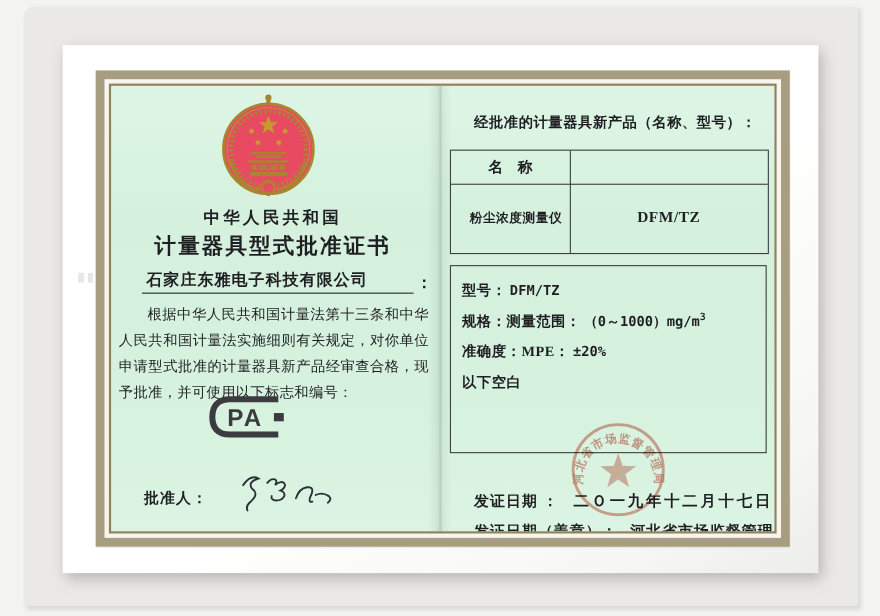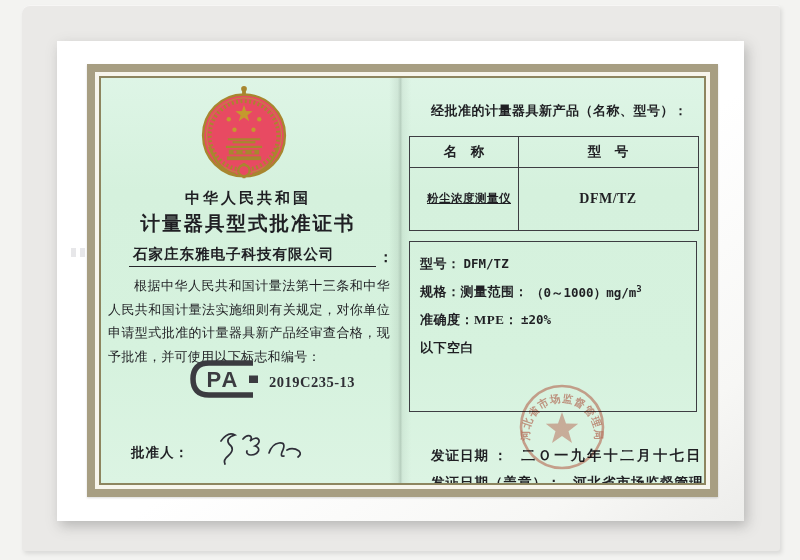--- a/index.html
+++ b/index.html
@@ -97,21 +97,21 @@
     border-bottom:1px solid #3d3d42;display:flex;
   }
   .pt-head span{
     font-size:13.5px;font-weight:700;display:flex;align-items:center;justify-content:center;
   }
   .pt-h1{width:108px;}
   .pt-h2{flex:1;}
   .pt-body{position:absolute;left:0;top:30px;right:0;bottom:0;display:flex;}
   .pt-c1{
     width:108px;display:flex;align-items:center;padding-left:17px;box-sizing:border-box;
-    font-size:11.5px;font-weight:700;letter-spacing:.5px;text-decoration:underline;
+    font-size:11.5px;font-weight:700;letter-spacing:.5px;
   }
   .pt-c2{
     flex:1;display:flex;align-items:center;justify-content:center;
     font-size:14px;font-weight:700;letter-spacing:.5px;
   }
   .spec-box{
     position:absolute;left:308px;top:163px;width:288px;height:171px;
     border:1.3px solid #3d3d42;box-sizing:border-box;
     padding:13px 8px 0 10px;
   }
@@ -179,41 +179,39 @@
         </div>
 
         <div class="body-par">根据中华人民共和国计量法第十三条和中华人民共和国计量法实施细则有关规定，对你单位申请型式批准的计量器具新产品经审查合格，现予批准，并可使用以下标志和编号：</div>
 
         <div class="cpa-row">
           <svg width="74" height="42" viewBox="0 0 74 42">
             <path d="M64 5 H20 C9 5 4 11 4 21 C4 31 9 37 20 37 H64" fill="none" stroke="#3b3b40" stroke-width="5.5"></path>
             <rect x="60" y="17.5" width="9" height="7.5" fill="#3b3b40"></rect>
             <text x="34" y="29" text-anchor="middle" font-size="22" font-weight="bold" font-family="'Liberation Sans',sans-serif" letter-spacing="2" fill="#3b3b40">PA</text>
           </svg>
-          <span class="cpa-num">2019C235-13</span>
         </div>
 
         <div class="approver-row">批准人：</div>
         <svg class="signature" viewBox="0 0 92 50">
           <g fill="none" stroke="#2e2e38" stroke-width="1.7" stroke-linecap="round">
             <path d="M8 18 q7 -10 14 -6 q-10 3 -6 9 q7 5 -1 12 q-5 4 -3 8"></path>
             <path d="M30 16 c5 -6 11 -3 7 2 c8 -7 13 1 5 5 c7 2 3 9 -4 9 c-3 0 -5 -2 -4 -4"></path>
             <path d="M56 30 q3 -9 10 -10 q8 -1 3 9 q-2 5 2 4"></path>
             <path d="M74 27 q6 -3 12 1 q3 3 -1 6"></path>
           </g>
         </svg>
 
         <div class="fold"></div>
 
         <div class="rp-header">经批准的计量器具新产品（名称、型号）：</div>
 
         <div class="product-table">
           <div class="pt-head">
             <span class="pt-h1">名　称</span>
-            <span class="pt-h2">型　号</span>
           </div>
           <div class="pt-body">
             <span class="pt-c1">粉尘浓度测量仪</span>
             <span class="pt-c2">DFM/TZ</span>
           </div>
           <div class="pt-col-divider"></div>
         </div>
 
         <div class="spec-box">
           <div class="spec-line">

